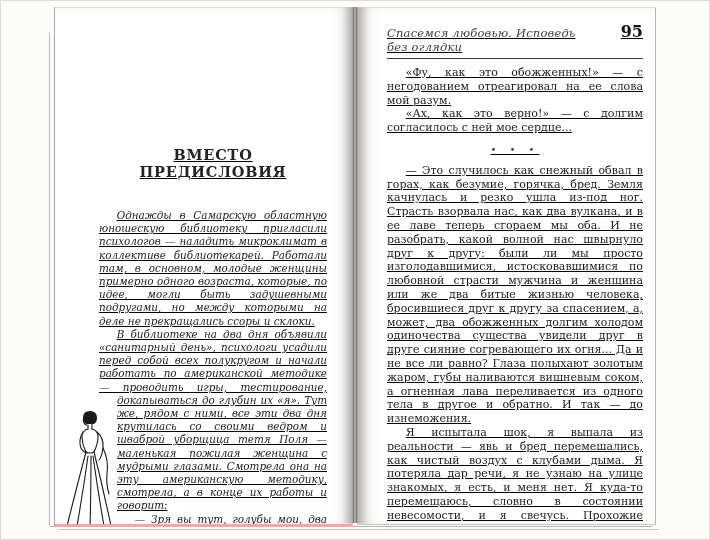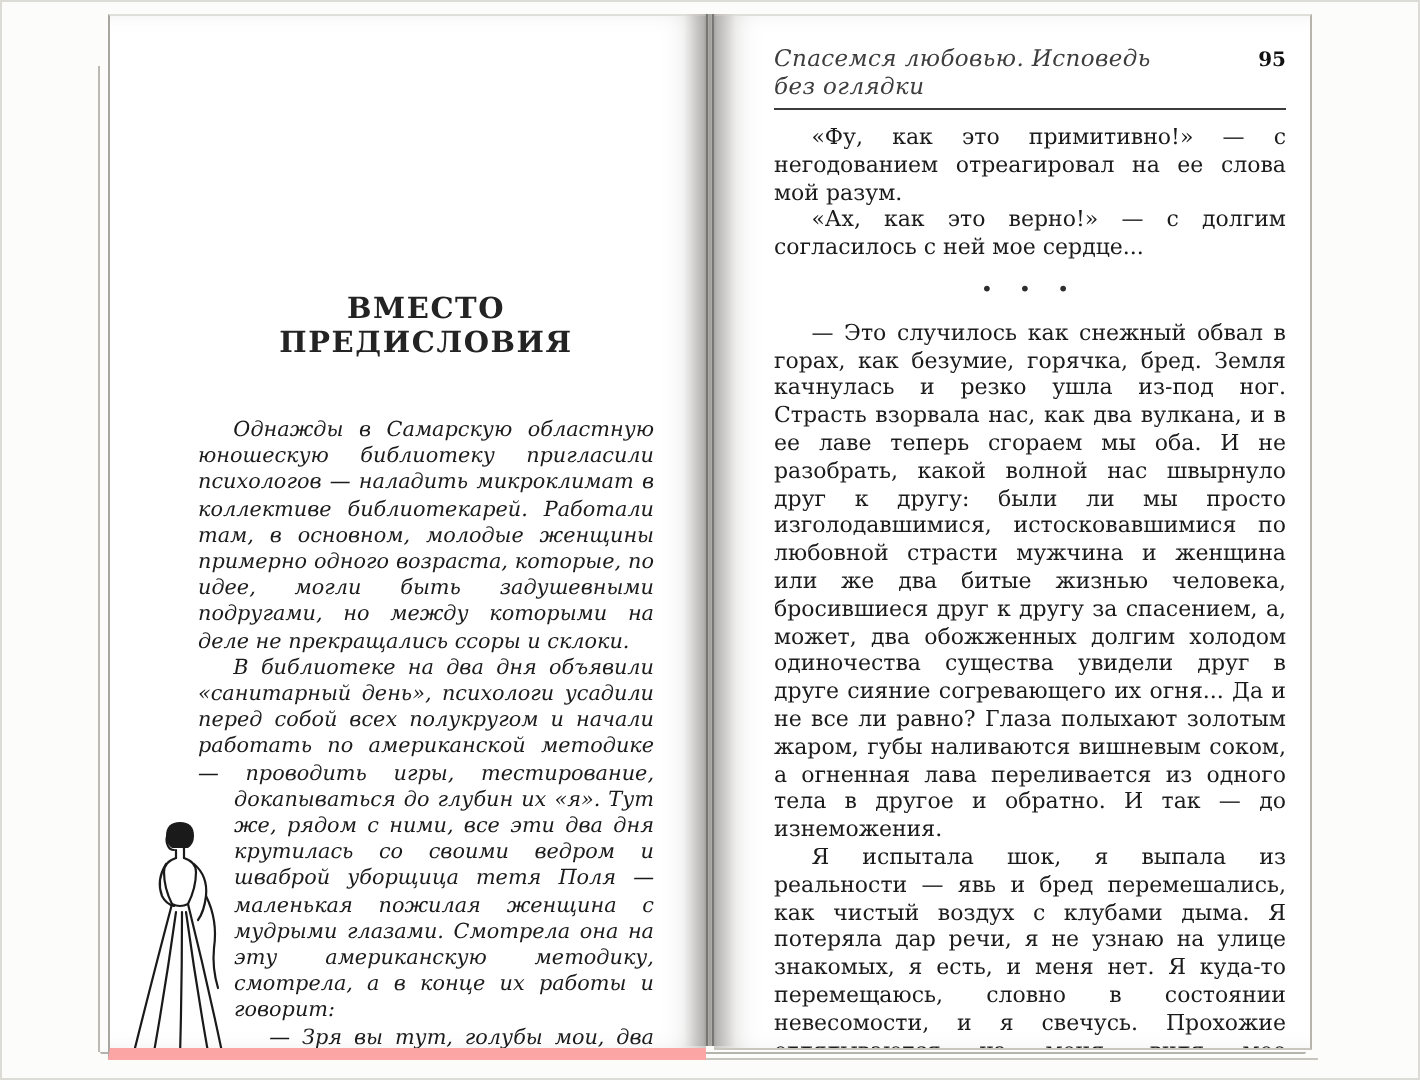--- a/index.html
+++ b/index.html
@@ -8,24 +8,24 @@
     background:#ffffff;
     font-family:"DejaVu Serif","Liberation Serif",serif;
   }
   .photo {
     position:relative; width:710px; height:540px;
     background:#fcfcfa;
     box-shadow: inset 0 0 0 1px #dddbd6;
   }
   .book { position:absolute; left:54px; top:7px; width:602px; height:516px; }
 
-  .page { position:absolute; top:0; height:516px; background:#ffffff; overflow:hidden; }
+  .page { position:absolute; top:0; height:516px; background:#ffffff; overflow:hidden;text-decoration:underline; }
   .page-left {
     left:0; width:298px;
-    border-left:1.5px solid #a9a6a0; border-top:1px solid #e0ded9; border-bottom:6px solid #fca5a5;
+    border-left:1.5px solid #a9a6a0; border-top:1px solid #e0ded9; border-bottom:3px solid #fca5a5;
     box-shadow: inset -14px 0 16px -10px rgba(70,65,60,.38);
   }
   .page-right {
     right:0; width:298px;
     border-right:1.5px solid #b7b4ae; border-top:1px solid #e0ded9; border-bottom:1px solid #c9c6c0;
     box-shadow: inset 16px 0 16px -10px rgba(70,65,60,.34);
   }
   .gutter {
     position:absolute; left:288px; top:0; width:26px; height:516px; pointer-events:none;
     background:linear-gradient(90deg, rgba(60,55,50,0) 0%, rgba(60,55,50,.20) 38%,
@@ -55,21 +55,21 @@
   .illustration {
     float:left; width:58px; height:331px; margin-left:-40px;
     shape-outside: inset(203px 0 0 0); shape-margin:7px;
   }
   .illustration svg { display:block; margin-top:199px; width:58px; height:132px; }
 
   
   .right-col { position:relative; padding:14px 12px 0 30px; }
   .running-head { display:flex; justify-content:space-between; align-items:baseline; }
   .rh-title { font-style:italic; font-size:11.5px; color:#3d3d3d; letter-spacing:.2px; }
-  .rh-page { font-weight:bold; font-size:10px; color:#111111;margin-left:44px; }
+  .rh-page { font-weight:bold; font-size:16px; color:#111111;margin-left:44px; }
   .rh-rule { margin-top:4px; border-bottom:1.3px solid #3c3c3c; }
   .right-body {
     margin-top:7px; font-size:11px; line-height:13.8px;
     text-align:justify; color:#1b1b1b;
   }
   .right-body p { margin:0; text-indent:1.7em; }
   .sep { margin:8px 0 7px; text-align:center; font-size:10px; letter-spacing:5px; color:#2e2e2e; }
 </style>
 </head>
 <body>
@@ -112,21 +112,21 @@
     </div>
 
     <div class="page page-right">
       <div class="right-col">
         <div class="running-head">
           <span class="rh-title">Спасемся любовью. Исповедь без оглядки</span>
           <span class="rh-page">95</span>
         </div>
         <div class="rh-rule"></div>
         <div class="right-body">
-          <p>«Фу, как это примитивно!» — с негодованием отреагировал на ее слова мой разум.</p>
+          <p>«Фу, как это обожженных!» — с негодованием отреагировал на ее слова мой разум.</p>
           <p>«Ах, как это верно!» — с долгим согласилось с ней мое сердце...</p>
           <div class="sep">• • •</div>
           <p>— Это случилось как снежный обвал в горах, как безумие, горячка, бред. Земля качнулась и резко ушла из-под ног. Страсть взорвала нас, как два вулкана, и в ее лаве теперь сгораем мы оба. И не разобрать, какой волной нас швырнуло друг к другу: были ли мы просто изголодавшимися, истосковавшимися по любовной страсти мужчина и женщина или же два битые жизнью человека, бросившиеся друг к другу за спасением, а, может, два обожженных долгим холодом одиночества существа увидели друг в друге сияние согревающего их огня... Да и не все ли равно? Глаза полыхают золотым жаром, губы наливаются вишневым соком, а огненная лава переливается из одного тела в другое и обратно. И так — до изнеможения.</p>
           <p>Я испытала шок, я выпала из реальности — явь и бред перемешались, как чистый воздух с клубами дыма. Я потеряла дар речи, я не узнаю на улице знакомых, я есть, и меня нет. Я куда-то перемещаюсь, словно в состоянии невесомости, и я свечусь. Прохожие оглядываются на меня, видя мое разительное несходство.</p>
 
         </div>
       </div>
     </div>
 
     <div class="gutter"></div>

